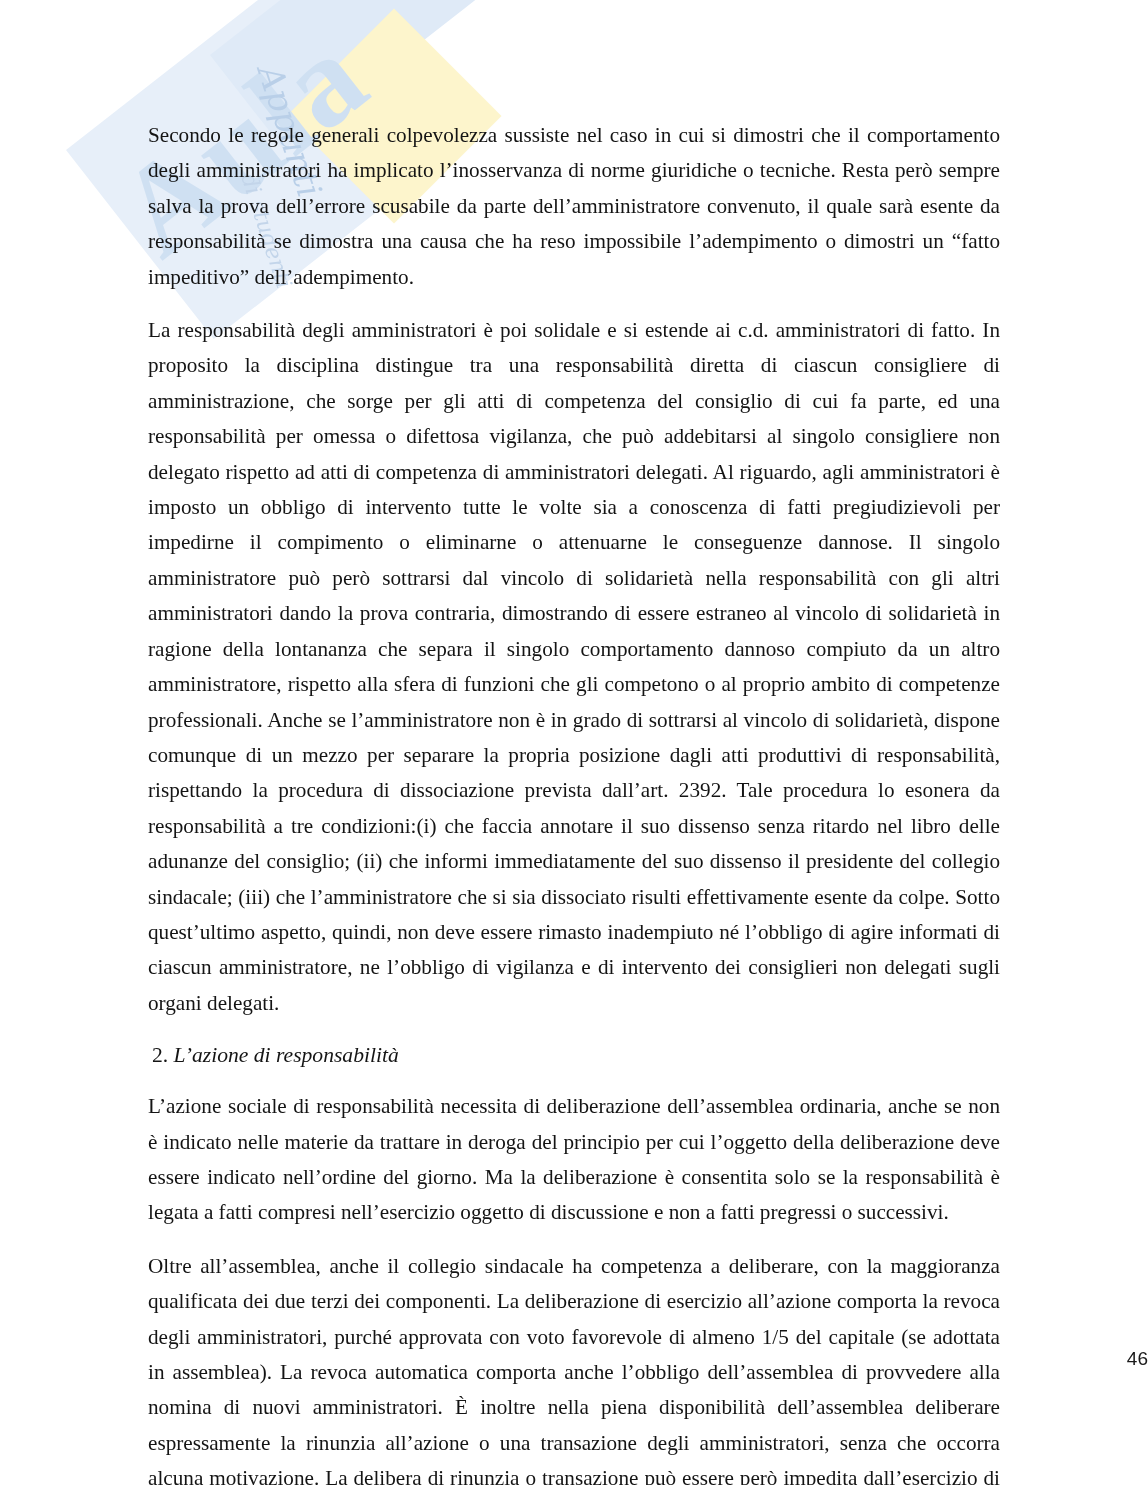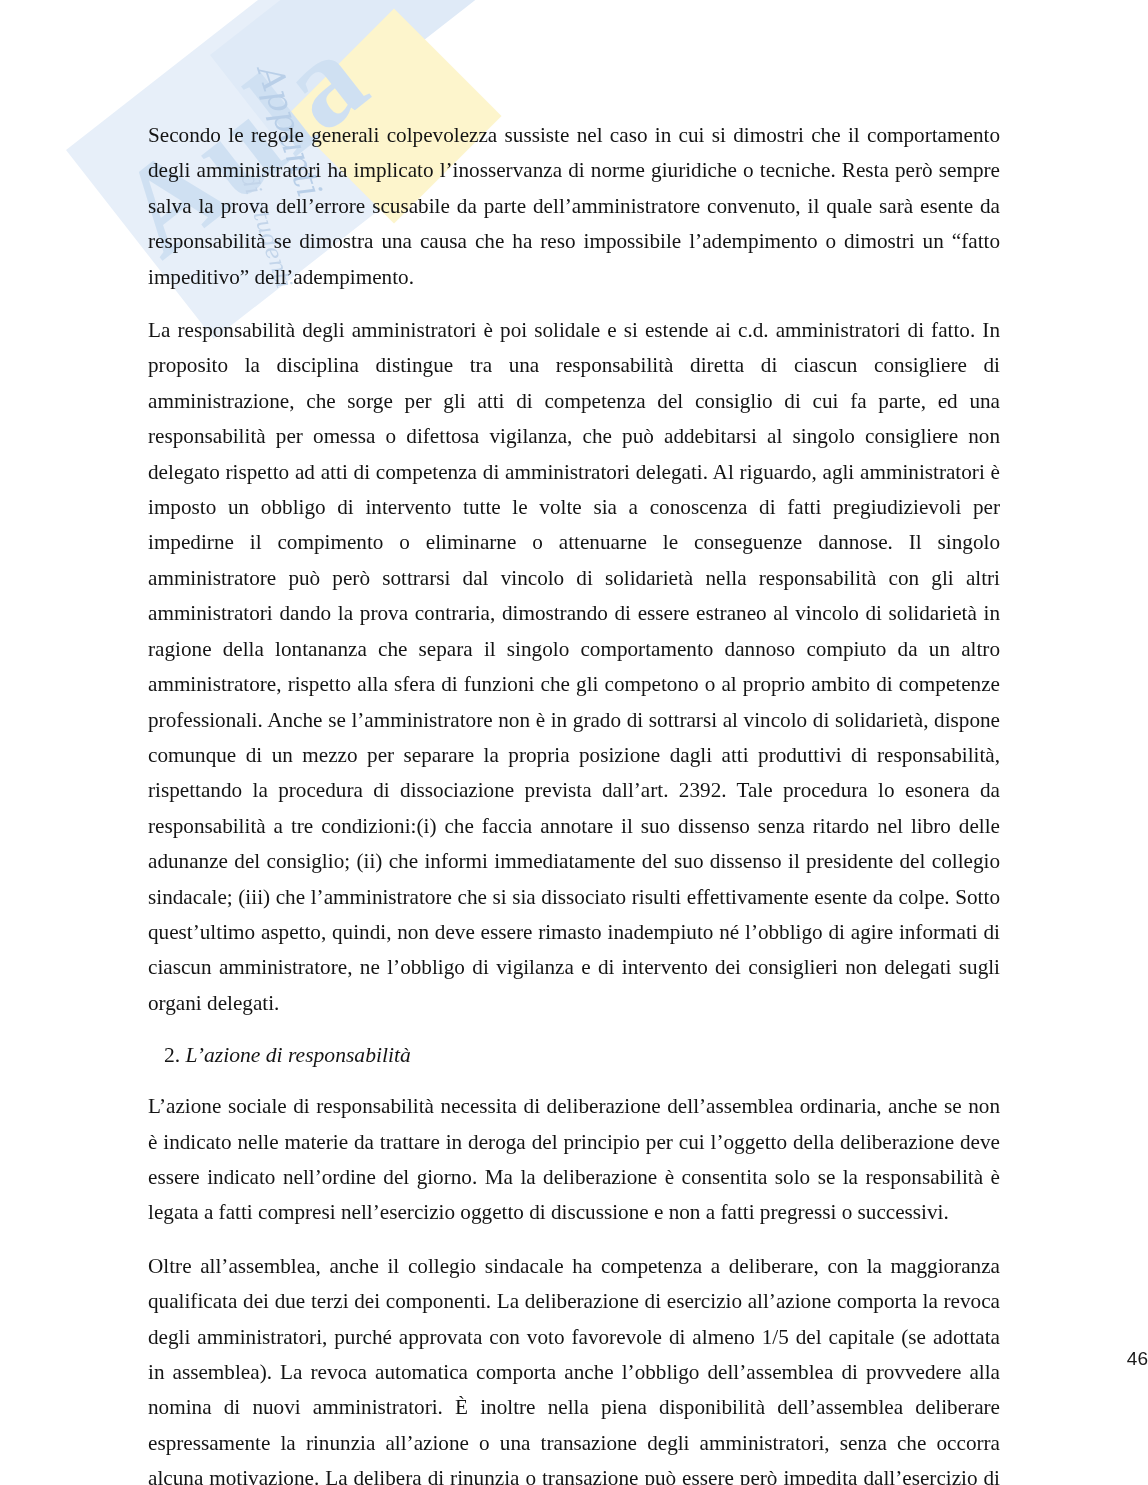--- a/index.html
+++ b/index.html
@@ -116,21 +116,21 @@
     margin: 0 0 18px 0;
     font-size: 21.2px;
     line-height: 35.4px;
     text-align: justify;
     text-justify: inter-word;
     color: #141414;
     hyphens: none;
   }
 
   h2.section-heading {
-    margin: 16px 0 18px 16px;
+    margin: 16px 0 18px 4px;
     font-size: 21.6px;
     line-height: 32px;
     font-style: italic;
     font-weight: 400;
     color: #141414;
     text-align: left;
   }
 
   h2.section-heading .num {
     font-style: normal;

